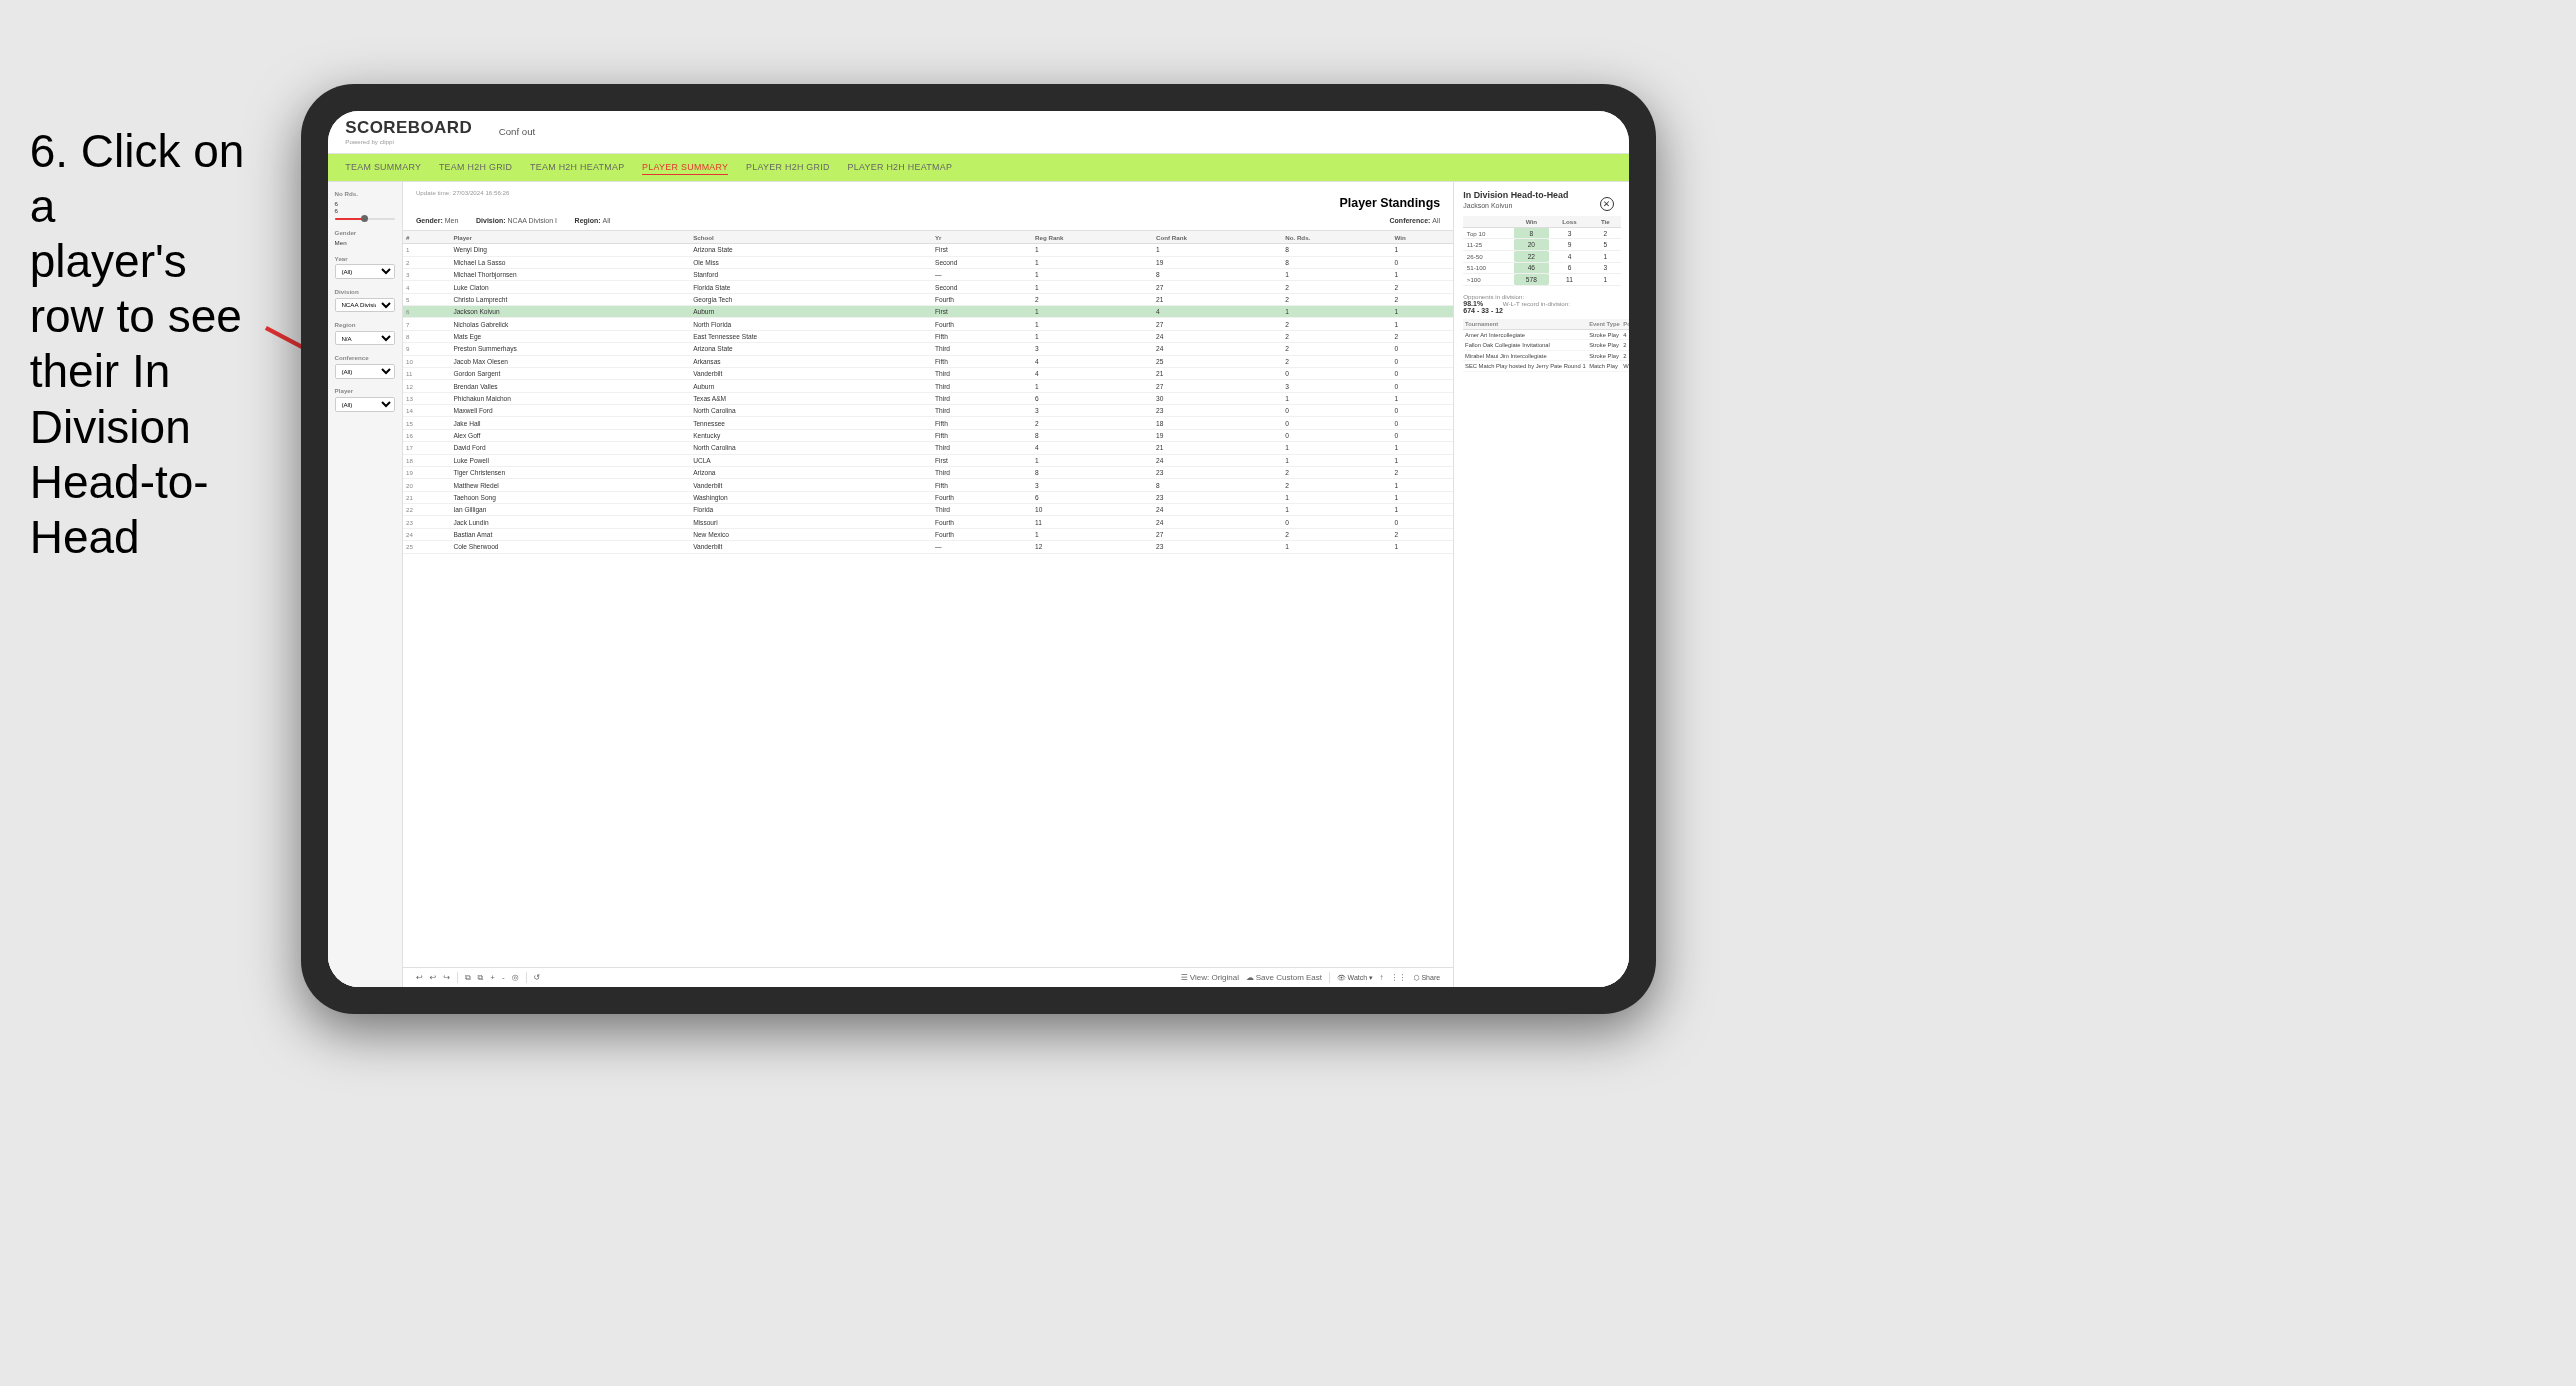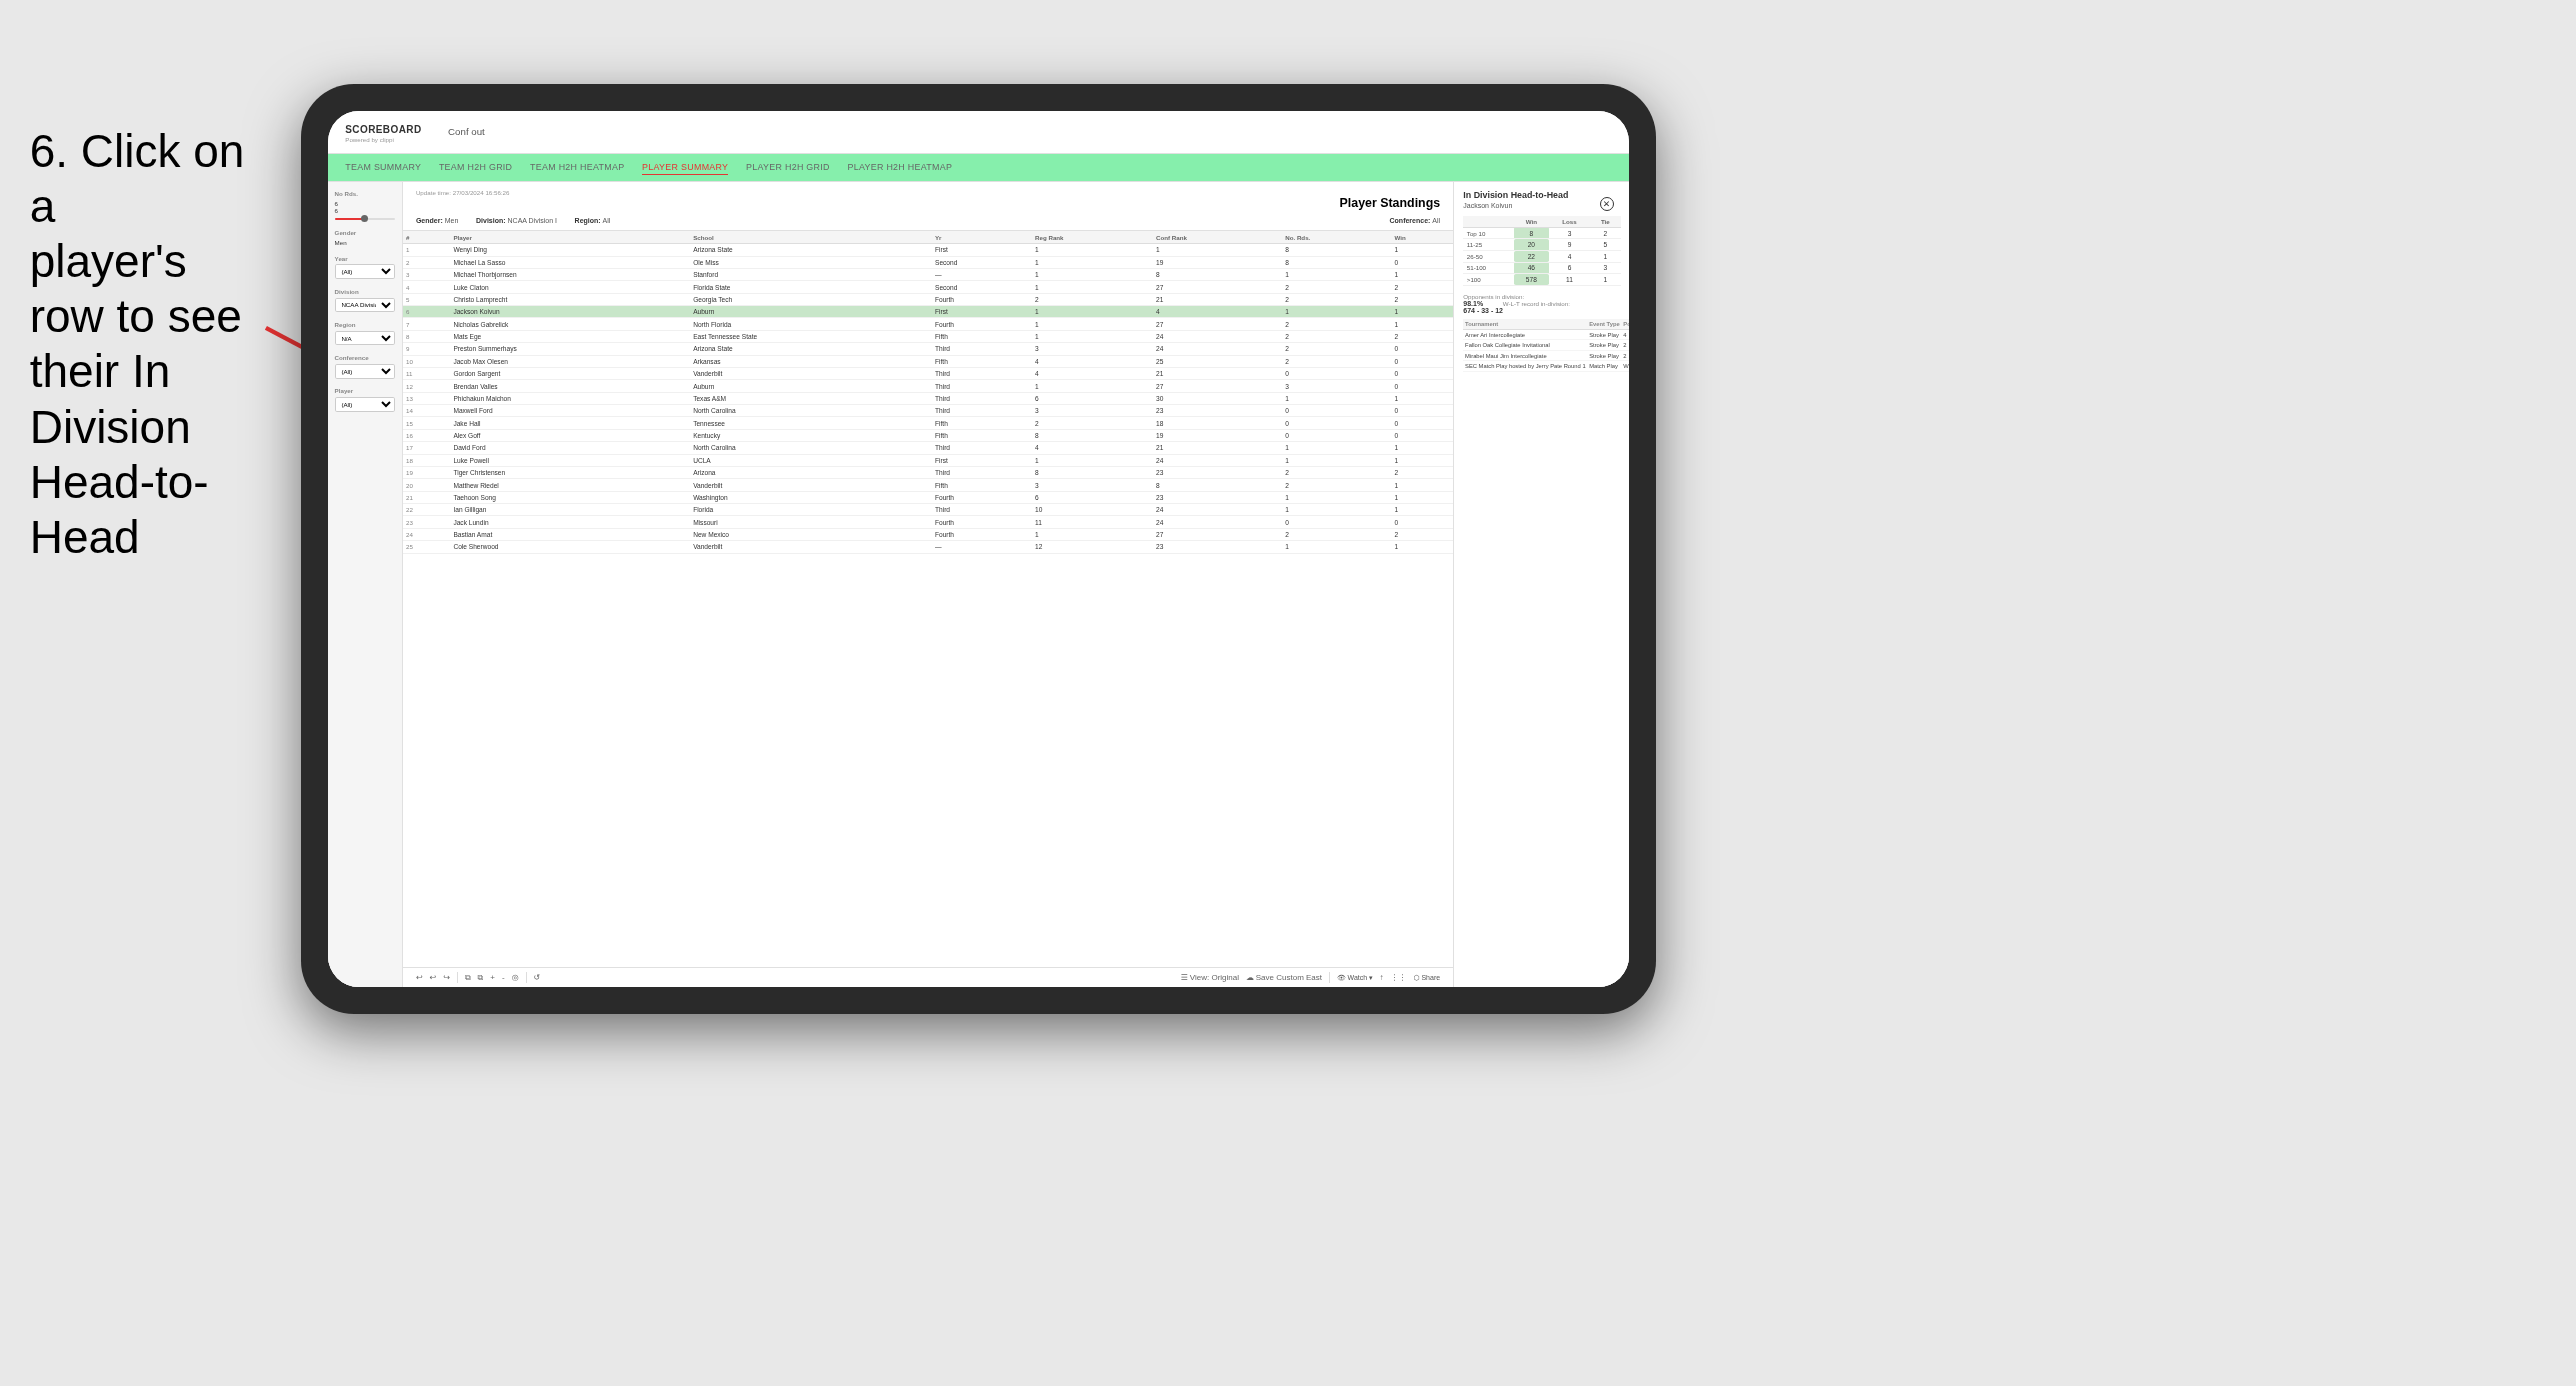--- a/index.html
+++ b/index.html
@@ -58,21 +58,21 @@
       min-height: 43px;
     }
 
     .logo-area {
       display: flex;
       align-items: center;
       margin-right: 26.6px;
     }
 
     .logo-text {
-      font-size: 10px;
+      font-size: 17px;
       font-weight: 900;
       color: #333;
       letter-spacing: 0.4px;
     }
 
     .logo-sub {
       font-size: 6.2px;
       color: #999;
       display: block;
     }
@@ -102,21 +102,21 @@
       color: #555;
       cursor: pointer;
     }
 
     
     .sub-nav {
       display: flex;
       gap: 17.7px;
       padding: 5.3px 17.7px;
       border-bottom: 0.9px solid #e0e0e0;
-      background: #86efac;
+      background: #bef264;
     }
 
     .sub-nav-item {
       font-size: 8.9px;
       color: #666;
       cursor: pointer;
       padding: 2.7px 0;
       text-transform: uppercase;
       letter-spacing: 0.3px;
     }

